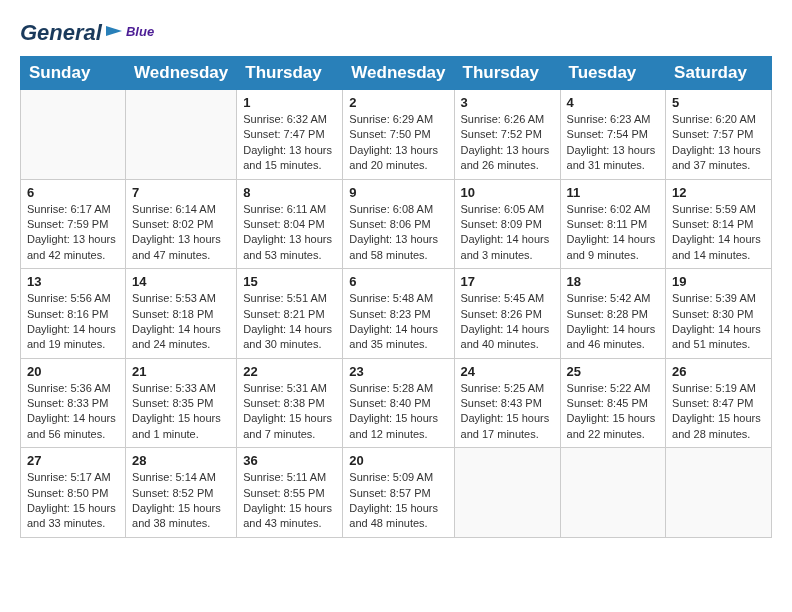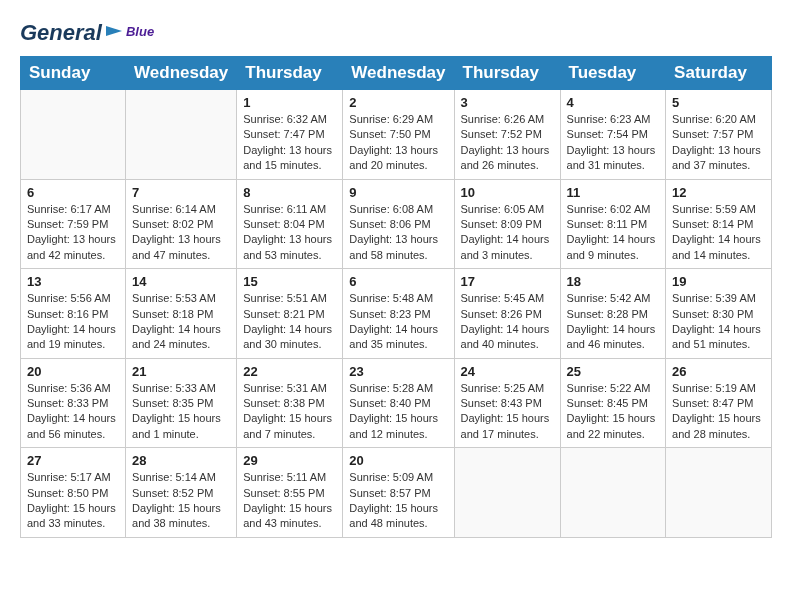--- a/index.html
+++ b/index.html
@@ -218,21 +218,21 @@
       <tr>
         <td>
           <span class="day-num">27</span>
           <div class="day-info">Sunrise: 5:17 AM<br>Sunset: 8:50 PM<br>Daylight: 15 hours and 33 minutes.</div>
         </td>
         <td>
           <span class="day-num">28</span>
           <div class="day-info">Sunrise: 5:14 AM<br>Sunset: 8:52 PM<br>Daylight: 15 hours and 38 minutes.</div>
         </td>
         <td>
-          <span class="day-num">29</span>
+          <span class="day-num">36</span>
           <div class="day-info">Sunrise: 5:11 AM<br>Sunset: 8:55 PM<br>Daylight: 15 hours and 43 minutes.</div>
         </td>
         <td>
           <span class="day-num">20</span>
           <div class="day-info">Sunrise: 5:09 AM<br>Sunset: 8:57 PM<br>Daylight: 15 hours and 48 minutes.</div>
         </td>
         <td class="empty-cell"></td>
         <td class="empty-cell"></td>
         <td class="empty-cell"></td>
       </tr>

